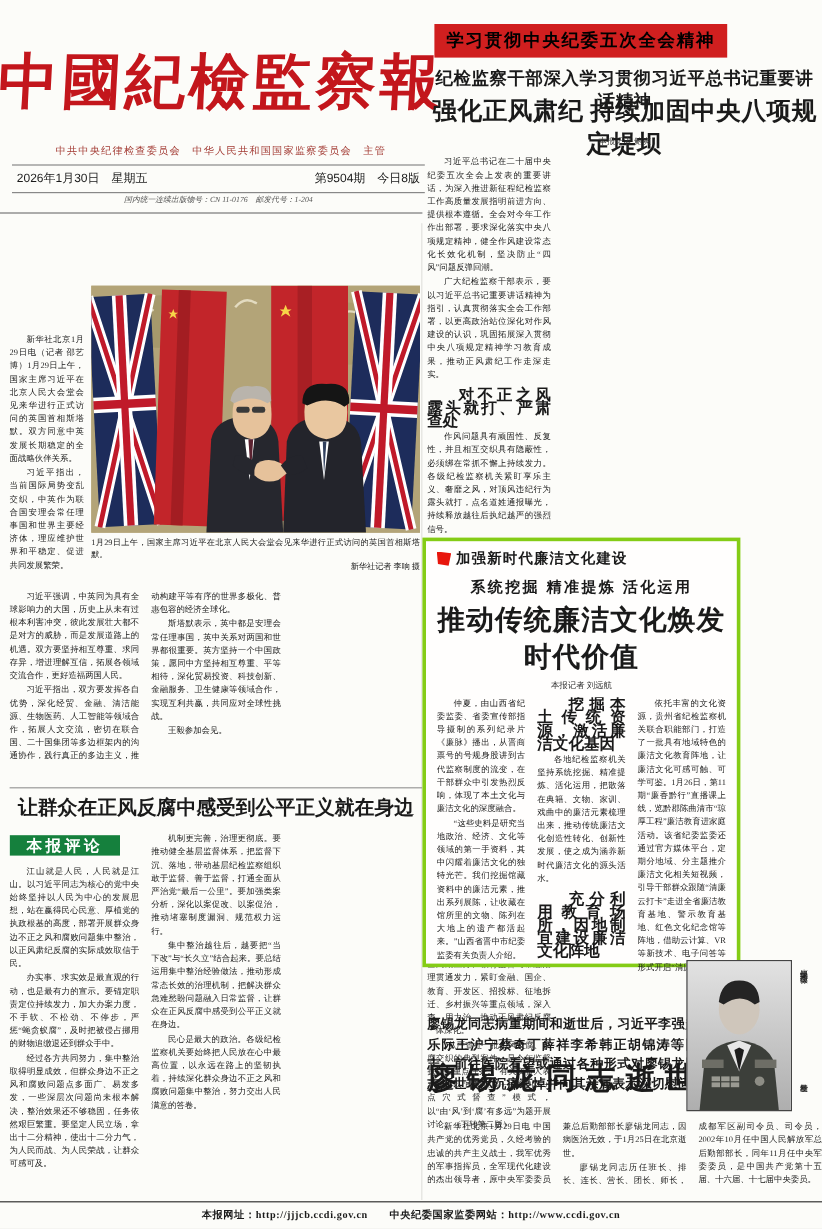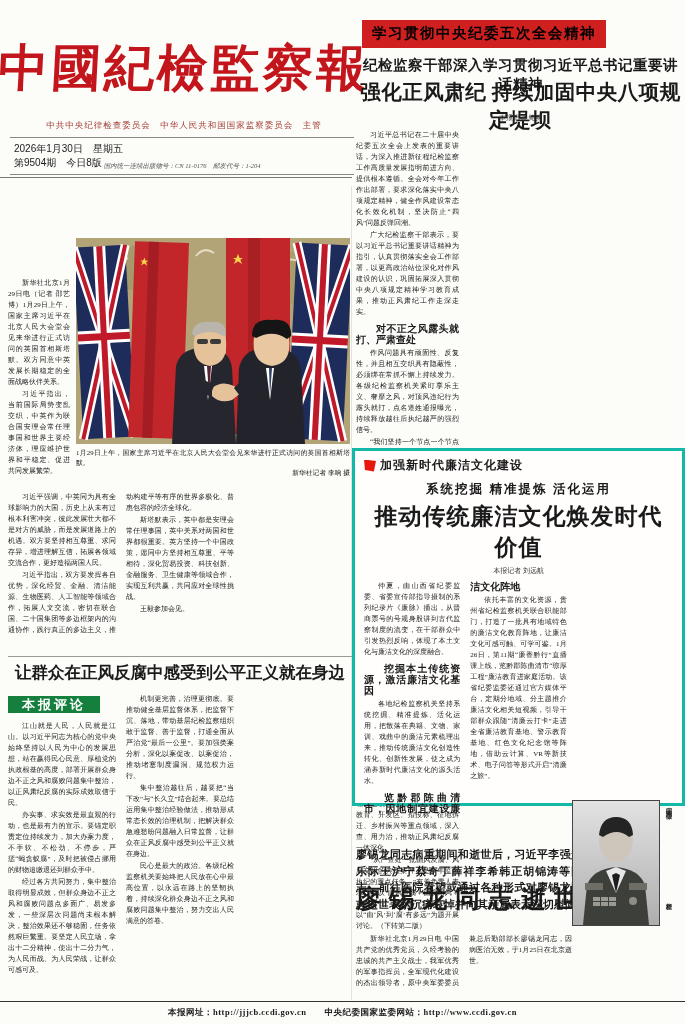--- a/index.html
+++ b/index.html
@@ -14,21 +14,21 @@
 
   
   .mast-title { left:14px; top:18px; width:340px; height:100px;
     display:flex; align-items:center; justify-content:center;
     font-size:50px; font-weight:bold; color:#c3161c; letter-spacing:3px;
     transform:skewX(-3deg); white-space:nowrap; }
   .mast-super { left:14px; top:120px; width:340px; text-align:center;
     font-size:8.5px; color:#a33c35; letter-spacing:1px; }
   .date-row { left:10px; top:137px; width:344px; display:flex;
     justify-content:space-between; padding:4px 4px;
-    border-top:1px solid #888; border-bottom:1px solid #888; font-size:10px;flex-direction:column; }
+    border-top:1px solid #888; border-bottom:1px solid #888; font-size:10px; }
   .pub-line { left:10px; top:162px; width:344px; text-align:center;
     font-size:6.5px; font-style:italic; color:#555; }
   .left-rule { left:0; top:177px; width:352px; border-bottom:1px solid #777; }
   .vdivider { left:351px; top:186px; width:0; height:814px; border-left:1px solid #e2e2de; }
 
   
   .banner-box { left:362px; top:20px; display:inline-block; background:#d01f1f;
     color:#000000; font-weight:bold; font-size:14.5px; letter-spacing:1.5px;
     padding:4px 10px 5px; }
   .bw-kicker { left:356px; top:56px; width:329px; text-align:center;
@@ -37,21 +37,21 @@
     font-weight:bold; font-size:20.5px; letter-spacing:0.5px; }
   .bw-byline { left:356px; top:113px; width:329px; text-align:center;
     font-size:7px; color:#333; }
   .bw-body { left:356px; top:130px; width:329px; height:314px; }
 
   
   .paras { column-count:3; column-gap:10px; column-fill:auto;
     font-size:7px; line-height:11px; text-align:justify; overflow:hidden; height:100%; }
   .paras p { text-indent:2em; margin-bottom:1px; }
   .paras p.sub { font-family:"Liberation Sans","DejaVu Sans",sans-serif;
-    font-weight:bold; font-size:10px; margin:5px 0 3px; text-indent:2em; }
+    font-weight:bold; font-size:13px; margin:5px 0 3px; text-indent:2em; }
   .plain-paras { font-size:7px; line-height:11px; text-align:justify; overflow:hidden; }
   .plain-paras p { text-indent:2em; margin-bottom:1px; }
 
   
   .lead-headline { left:8px; top:186px; width:344px; text-align:center;
     font-weight:bold; font-size:27px; letter-spacing:1px; }
   .lead-intro { left:8px; top:238px; width:62px; height:252px;margin-top:40px; }
   .photo-frame { left:76px; top:238px; width:274px; height:206px; overflow:hidden;
     background:#b3a478; }
   .lead-caption { left:76px; top:448px; width:274px; font-size:6.8px;
@@ -63,22 +63,22 @@
   
   .cm-headline { left:8px; top:662px; width:344px; text-align:center;
     font-weight:bold; font-size:16.5px; }
   .cm-body { left:8px; top:694px; width:344px; height:300px; }
   .cm-label-wrap { margin:2px 0 8px; }
   .cm-label { display:inline-block; background:#15803d; color:#fff;
     font-weight:bold; font-size:13px; letter-spacing:3px; padding:3px 14px;
     font-family:"Liberation Sans","DejaVu Sans",sans-serif; }
 
   
-  .redbox { left:352px; top:448px; width:333px; height:358px;
-    border:3px solid #14b8a6; background:#fffefd; padding:5px 9px; }
+  .redbox { left:352px; top:448px; width:265px; height:358px;
+    border:3px solid #84cc16; background:#fffefd; padding:5px 9px; }
   .rb-tagrow { display:flex; align-items:center; gap:4px; margin-top:1px; }
   .rb-flag { width:12px; height:12px; background:#e8160c;
     clip-path:polygon(0 0,100% 12%,82% 100%,8% 88%); }
   .rb-tag { font-weight:bold; font-size:12px; letter-spacing:1px; }
   .rb-subtitle { text-align:center; font-weight:bold; font-size:12.5px;
     letter-spacing:2px; margin-top:7px;
     font-family:"Liberation Sans","DejaVu Sans",sans-serif; }
   .rb-headline { text-align:center; font-weight:bold; font-size:23px;
     letter-spacing:1px; margin-top:3px; }
   .rb-byline { text-align:center; font-size:7px; color:#333; margin-top:3px; }
@@ -235,23 +235,24 @@
   <div class="abs redbox">
     <div class="rb-tagrow">
       <span class="rb-flag"></span>
       <span class="rb-tag">加强新时代廉洁文化建设</span>
     </div>
     <div class="rb-subtitle">系统挖掘 精准提炼 活化运用</div>
     <div class="rb-headline">推动传统廉洁文化焕发时代价值</div>
     <div class="rb-byline">本报记者 刘远航</div>
     <div class="rb-body paras">
         <p>仲夏，由山西省纪委监委、省委宣传部指导摄制的系列纪录片《廉脉》播出，从晋商票号的号规身股讲到古代监察制度的流变，在干部群众中引发热烈反响，体现了本土文化与廉洁文化的深度融合。</p>
+        <p>“这些史料是研究当地政治、经济、文化等领域的第一手资料，其中闪耀着廉洁文化的独特光芒。我们挖掘馆藏资料中的廉洁元素，推出系列展陈，让收藏在馆所里的文物、陈列在大地上的遗产都活起来。”山西省晋中市纪委监委有关负责人介绍。</p>
         <p class="sub">挖掘本土传统资源，激活廉洁文化基因</p>
         <p>各地纪检监察机关坚持系统挖掘、精准提炼、活化运用，把散落在典籍、文物、家训、戏曲中的廉洁元素梳理出来，推动传统廉洁文化创造性转化、创新性发展，使之成为涵养新时代廉洁文化的源头活水。</p>
-        <p class="sub">览黔郡陈曲清市，因地制宜建设廉洁文化阵地</p>
+        <p class="sub">充分利用教育场所，因地制宜建设廉洁文化阵地</p>
         <p>依托丰富的文化资源，贵州省纪检监察机关联合职能部门，打造了一批具有地域特色的廉洁文化教育阵地，让廉洁文化可感可触、可学可鉴。1月26日，第11期“廉香黔行”直播课上线，览黔郡陈曲清市“琼厚工程”廉洁教育进家庭活动。该省纪委监委还通过官方媒体平台，定期分地域、分主题推介廉洁文化相关短视频，引导干部群众跟随“清廉云打卡”走进全省廉洁教育基地、警示教育基地、红色文化纪念馆等阵地，借助云计算、VR等新技术、电子问答等形式开启“清廉之旅”。</p>
       </div>
   </div>
 
   <div class="abs ob-headline">廖锡龙同志逝世</div>
   <div class="abs ob-deck">廖锡龙同志病重期间和逝世后，习近平李强赵乐际王沪宁蔡奇丁薛祥李希韩正胡锦涛等同志，前往医院看望或通过各种形式对廖锡龙同志逝世表示沉痛哀悼并向其亲属表示深切慰问</div>
 
   <div class="abs ob-portrait">
     <svg width="86" height="124" viewBox="0 0 86 124">
       <rect width="86" height="124" fill="#d6d6d6"></rect>
@@ -277,18 +278,19 @@
           <rect x="28" y="101" width="7" height="4"></rect>
           <rect x="36" y="101" width="7" height="4"></rect>
       </g>
       <circle cx="60" cy="100" r="4" fill="#8d8d85"></circle>
     </svg>
   </div>
   <div class="abs ob-vcap">廖锡龙同志遗像</div>
   <div class="abs ob-vcredit">新华社发</div>
   <div class="abs ob-body paras">
       <p>新华社北京1月29日电 中国共产党的优秀党员，久经考验的忠诚的共产主义战士，我军优秀的军事指挥员，全军现代化建设的杰出领导者，原中央军委委员兼总后勤部部长廖锡龙同志，因病医治无效，于1月25日在北京逝世。</p>
+      <p>廖锡龙同志历任班长、排长、连长、营长、团长、师长，成都军区副司令员、司令员，2002年10月任中国人民解放军总后勤部部长，同年11月任中央军委委员，是中国共产党第十五届、十六届、十七届中央委员。</p>
     </div>
 
   <div class="abs footer-rule"></div>
   <div class="abs footer-text">本报网址：http://jjjcb.ccdi.gov.cn　　中央纪委国家监委网站：http://www.ccdi.gov.cn</div>
 
 </div>
 
 </body></html>

